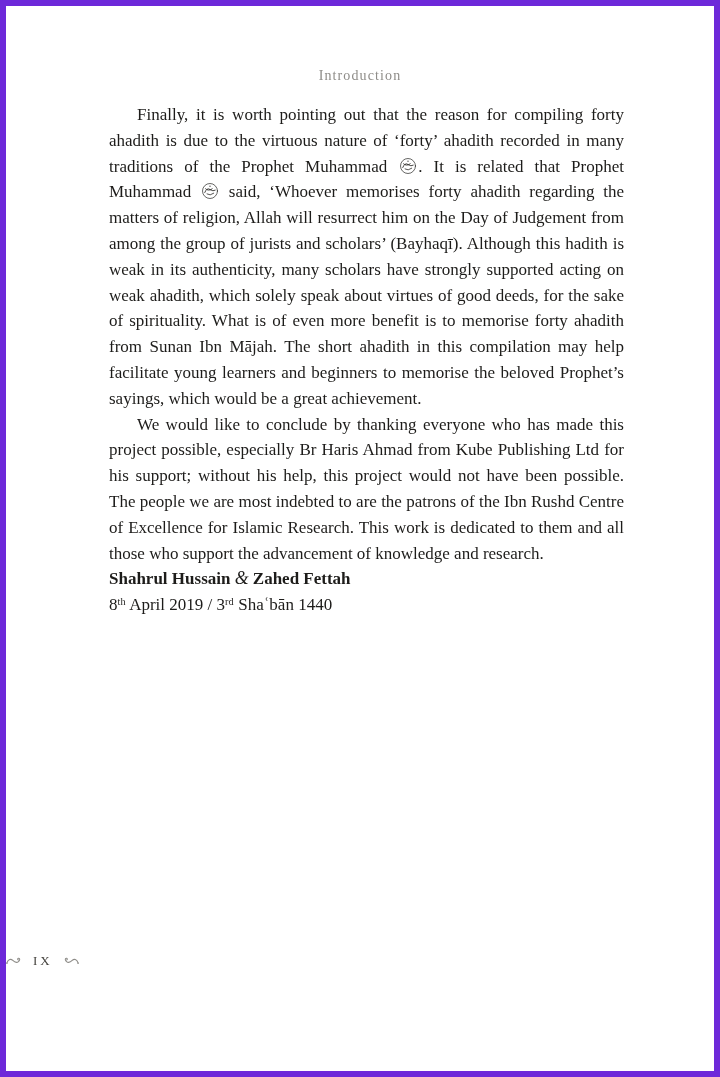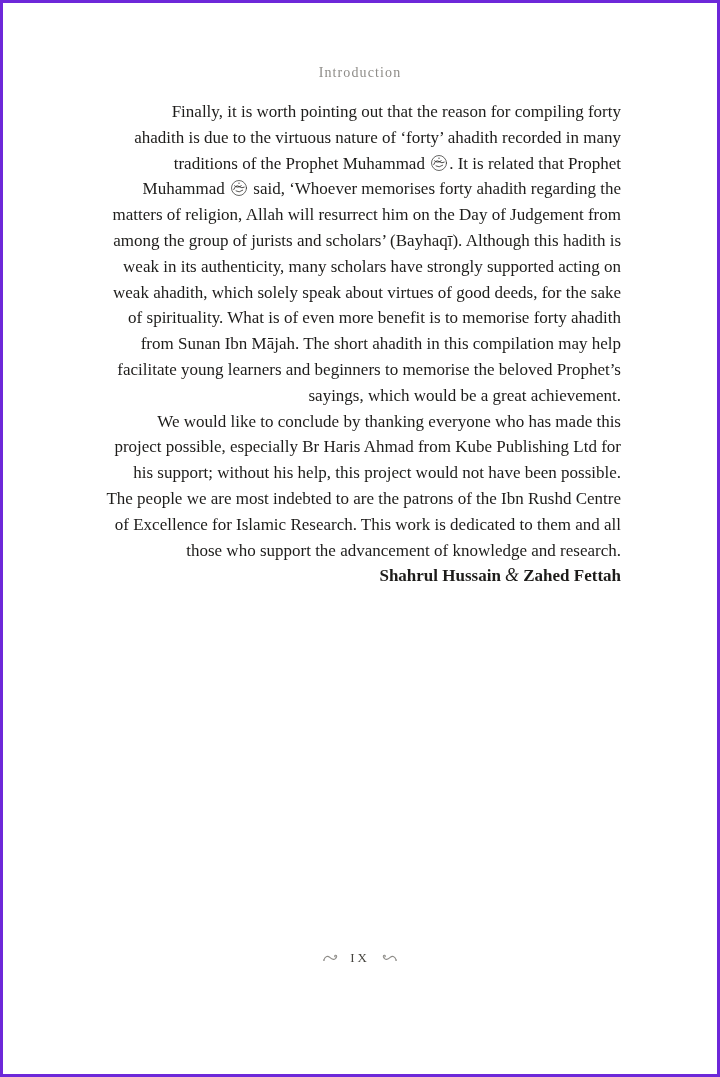--- a/index.html
+++ b/index.html
@@ -5,21 +5,21 @@
   * { box-sizing: border-box; }
   html, body { margin: 0; padding: 0; }
   body { background: #f3f2f0; }
 
   .page {
     position: relative;
     width: 720px;
     height: 1077px;
     margin: 0 auto;
     background: #ffffff;
-    border: 3px solid #6d28d9;
+    border: 6px solid #6d28d9;
     font-family: "Liberation Serif", "DejaVu Serif", serif;
     color: #1d1c1a;
     overflow: hidden;
   }
 
   .running-head {
     position: absolute;
     top: 62px; left: 0; right: 0;
     text-align: center;
     font-size: 14px;
@@ -28,21 +28,21 @@
   }
 
   .body-text {
     position: absolute;
     top: 96px; left: 103px;
     width: 515px;
     font-size: 17px;
     line-height: 25.8px;
     text-align: justify;
   }
-  .body-text p { margin: 0; text-align: right; }
+  .body-text p { margin: 0; }
   p.indent { text-indent: 28px; }
 
   .seg-normal { }
   .seg-italic { }
   .seg-bold { font-weight: bold; }
   .seg-ampersand { font-style: italic; font-weight: normal; font-size: 1.05em; }
   .seg-superscript { font-size: 0.6em; position: relative; top: -0.48em; letter-spacing: 0.02em; }
 
   .sig-line { margin-top: 25px; font-weight: bold; text-align: left; }
   .date-line { text-align: left; }
@@ -53,21 +53,20 @@
     vertical-align: -3px;
     margin: 0 1px;
   }
   .pbuh svg { display: block; width: 100%; height: 100%; }
 
   .page-footer {
     position: absolute;
     top: 947px; left: 0; right: 0;
     display: flex;
     align-items: center;
-    justify-content: center;
     gap: 10px;
   }
   .page-number {
     font-size: 13px;
     letter-spacing: 0.22em;
     color: #46443f;
   }
   .ornament { width: 17px; height: 10px; color: #8e8c88; flex: 0 0 auto; }
   .ornament.flip { transform: scaleX(-1); }
 </style>
@@ -93,20 +92,21 @@
             <g fill="none" stroke="#1d1c1a" stroke-linecap="round">
               <circle cx="12" cy="12" r="10" stroke-width="0.9"></circle>
               <path d="M5,14 Q8,7 12,10 T19,11" stroke-width="1.1"></path>
               <path d="M6,9 Q10,13 15,9" stroke-width="1.0"></path>
               <path d="M8,16 Q12,19 17,15" stroke-width="1.0"></path>
             </g>
             <circle cx="12" cy="5.6" r="0.8" fill="#1d1c1a"></circle>
           </svg></span><span class="seg-normal"> said, ‘Whoever memorises forty ahadith regarding the matters of religion, Allah will resurrect him on the Day of Judgement from among the group of jurists and scholars’ (</span><span class="seg-italic">Bayhaqī</span><span class="seg-normal">). Although this hadith is weak in its authenticity, many scholars have strongly supported acting on weak ahadith, which solely speak about virtues of good deeds, for the sake of spirituality. What is of even more benefit is to memorise forty ahadith from </span><span class="seg-italic">Sunan Ibn Mājah</span><span class="seg-normal">. The short ahadith in this compilation may help facilitate young learners and beginners to memorise the beloved Prophet’s sayings, which would be a great achievement.</span></p>
     <p class="indent"><span class="seg-normal">We would like to conclude by thanking everyone who has made this project possible, especially Br Haris Ahmad from Kube Publishing Ltd for his support; without his help, this project would not have been possible. The people we are most indebted to are the patrons of the Ibn Rushd Centre of Excellence for Islamic Research. This work is dedicated to them and all those who support the advancement of knowledge and research.</span></p>
     <p class="sig-line"><span class="seg-bold">Shahrul Hussain </span><span class="seg-ampersand">&amp;</span><span class="seg-bold"> Zahed Fettah</span></p>
+    <p class="date-line"><span class="seg-normal">8</span><span class="seg-superscript">th</span><span class="seg-normal"> April 2019 / 3</span><span class="seg-superscript">rd</span><span class="seg-normal"> Shaʿbān 1440</span></p>
   </div>
 
   <div class="page-footer">
     <svg class="ornament" viewBox="0 0 16 9" aria-hidden="true">
       <path d="M0.8,6.4 C2.2,2.6 4.6,2.2 6.4,4.0 C8.2,5.8 10.2,6.4 12.0,4.8 C13.3,3.6 13.1,2.1 12.0,1.9 C11.0,1.7 10.5,3.0 11.6,3.5" fill="none" stroke="currentColor" stroke-width="1" stroke-linecap="round"></path>
       <circle cx="0.9" cy="6.6" r="0.7" fill="currentColor"></circle>
     </svg>
     <span class="page-number">IX</span>
     <svg class="ornament flip" viewBox="0 0 16 9" aria-hidden="true">
       <path d="M0.8,6.4 C2.2,2.6 4.6,2.2 6.4,4.0 C8.2,5.8 10.2,6.4 12.0,4.8 C13.3,3.6 13.1,2.1 12.0,1.9 C11.0,1.7 10.5,3.0 11.6,3.5" fill="none" stroke="currentColor" stroke-width="1" stroke-linecap="round"></path>

